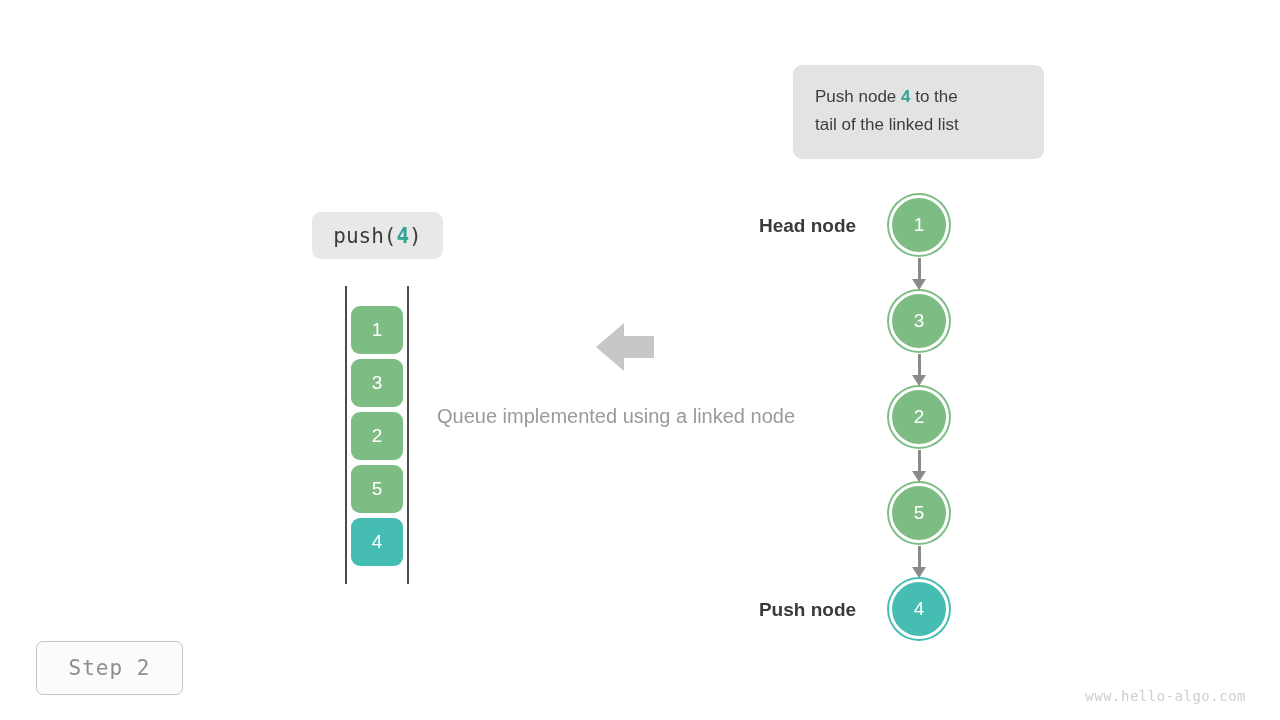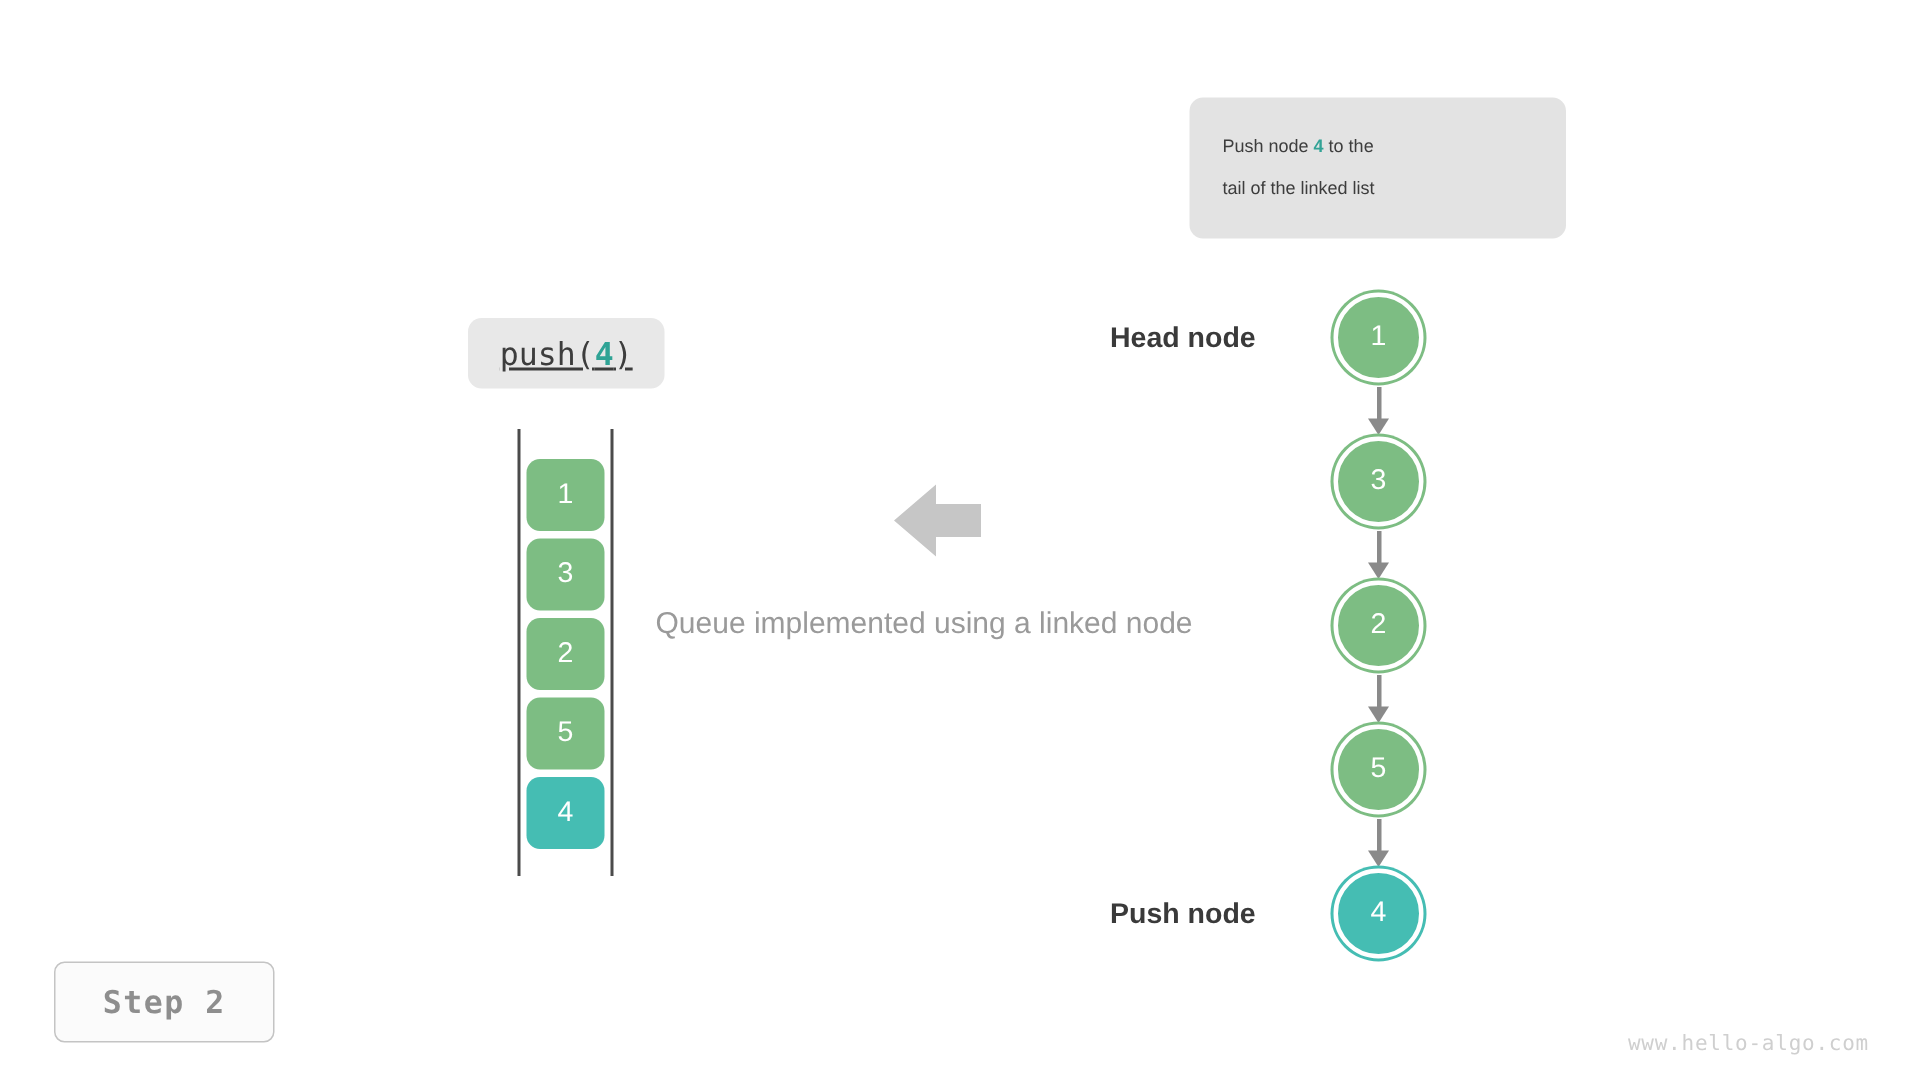--- a/index.html
+++ b/index.html
@@ -22,21 +22,21 @@
     left: 793px;
     top: 65px;
     width: 251px;
     height: 94px;
     background: #e3e3e3;
     border-radius: 9px;
     box-sizing: border-box;
     padding: 18px 22px 0 22px;
   }
   .callout-text {
-    font-size: 12px;
+    font-size: 17px;
     line-height: 28px;
     color: #3d3d3d;
     font-family: "Liberation Sans", sans-serif;
   }
   .callout-text .accent {
     color: #33a396;
     font-weight: bold;
   }
 
   
@@ -48,21 +48,20 @@
     height: 47px;
     background: #e8e8e8;
     border-radius: 9px;
     display: flex;
     align-items: center;
     justify-content: center;
     font-family: "DejaVu Sans Mono", "Liberation Mono", monospace;
     font-size: 21px;
     color: #3d3d3d;
     letter-spacing: 0px;
-    text-decoration: underline;
   }
   .op-label .accent {
     color: #2fa395;
     font-weight: bold;
   }
 
   
   .queue-wrap {
     position: absolute;
     left: 345px;
@@ -168,39 +167,39 @@
     border-right: 7.5px solid transparent;
     border-top: 11px solid #8a8a8a;
   }
   .ll-side-label {
     position: absolute;
     font-size: 19px;
     font-weight: bold;
     color: #3a3a3a;
     font-family: "Liberation Sans", sans-serif;
     white-space: nowrap;
-    text-align: left;
+    text-align: center;
   }
 
   
   .step-badge {
     position: absolute;
     left: 36px;
     top: 641px;
     width: 145px;
     height: 52px;
     border: 1px solid #c4c4c4;
     border-radius: 7px;
     background: #fbfbfb;
     display: flex;
     align-items: center;
     justify-content: center;
     font-family: "DejaVu Sans Mono", "Liberation Mono", monospace;
     font-size: 21px;
-    font-weight: bold;
+    font-weight: normal;
     color: #8e8e8e;
     letter-spacing: 1px;
   }
 
   
   .watermark {
     position: absolute;
     right: 34px;
     bottom: 16px;
     font-family: "DejaVu Sans Mono", "Liberation Mono", monospace;

